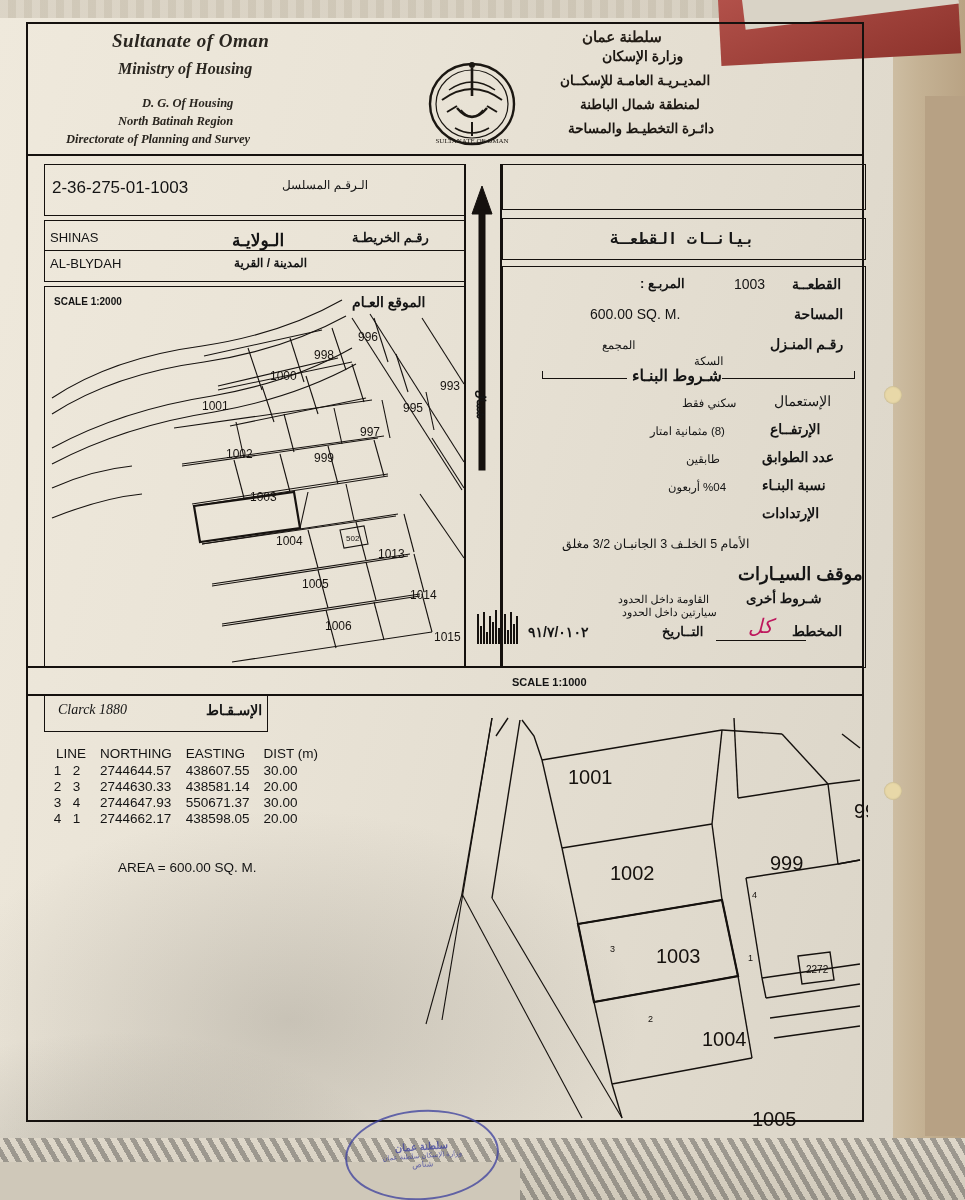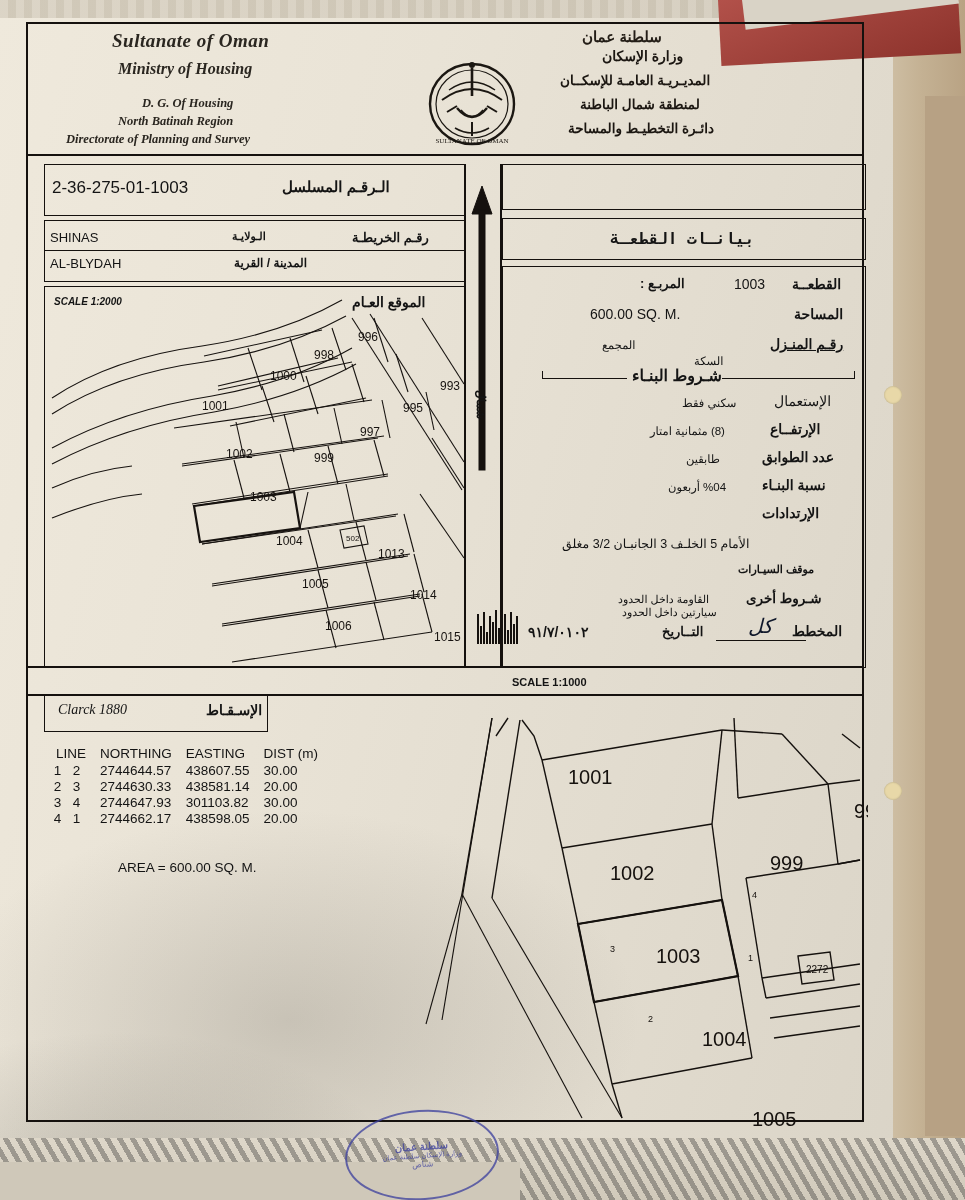--- a/index.html
+++ b/index.html
@@ -94,21 +94,21 @@
   
   .stamp{
     position:absolute;left:345px;top:1110px;width:150px;height:86px;
     border:2px solid #3b3f9e;border-radius:50%;
     color:#3b3f9e;opacity:.75;
     display:flex;align-items:center;justify-content:center;
     flex-direction:column;font-size:9px;text-align:center;
     transform:rotate(-4deg);
   }
   .signature{
-    position:absolute;color:#0f172a;font-family:Liberation Serif, serif;
+    position:absolute;color:#be185d;font-family:Liberation Serif, serif;
     font-style:italic;
   }
   .datearabic{font-size:14px;letter-spacing:1px;}
   .barcode{
     position:absolute;display:flex;align-items:flex-end;gap:1px;height:34px;
   }
   .barcode i{display:block;width:2px;background:#15110e;}
 </style>
 </head>
 <body>
@@ -162,36 +162,36 @@
       <g fill="#1b1712">
         <circle cx="55" cy="17" r="3"></circle>
       </g>
       <text x="55" y="95" font-size="7" text-anchor="middle" fill="#1b1712" font-family="Liberation Serif, serif">SULTANATE OF OMAN</text>
     </svg>
   </div>
 
   <div class="box" style="left:480px;top:146px;width:362px;height:44px;"></div>
 
   <div class="box" style="left:22px;top:146px;width:420px;height:50px;"></div>
-  <div class="t ar" style="left:260px;top:160px;font-size:15px;font-weight:700;letter-spacing:1px;">الـرقـم المسلسل</div>
+  <div class="t ar" style="left:260px;top:160px;font-size:12px;font-weight:400;letter-spacing:1px;">الـرقـم المسلسل</div>
   <div class="t mono" style="left:30px;top:160px;font-size:17px;">2-36-275-01-1003</div>
 
   <div class="box" style="left:480px;top:200px;width:362px;height:40px;"></div>
   <div class="t ar" style="left:588px;top:211px;font-size:16px;font-weight:700;letter-spacing:1px;font-family:Liberation Mono, monospace;">بيانـات القطعـة</div>
 
   <div class="box" style="left:22px;top:202px;width:420px;height:60px;"></div>
   <div class="ln" style="left:22px;top:232px;width:420px;height:1.4px;"></div>
   <div class="t ar" style="left:330px;top:212px;font-size:13px;font-weight:700;">رقـم الخريطـة</div>
-  <div class="t ar" style="left:210px;top:212px;font-size:11px;font-weight:700;">الـولايـة</div>
+  <div class="t ar" style="left:210px;top:212px;font-size:17px;font-weight:700;">الـولايـة</div>
   <div class="t" style="left:28px;top:212px;font-size:13px;">SHINAS</div>
   <div class="t ar" style="left:212px;top:238px;font-size:12px;font-weight:700;">المدينة / القرية</div>
   <div class="t" style="left:28px;top:238px;font-size:13px;">AL-BLYDAH</div>
 
   <div class="box" style="left:22px;top:268px;width:420px;height:380px;"></div>
-  <div class="t" style="left:32px;top:278px;font-size:10px;font-weight:700;font-style:italic;">SCALE 1:2000</div>
+  <div class="t" style="left:32px;top:278px;font-size:10px;font-weight:700;">SCALE 1:2000</div>
   <div class="t ar" style="left:330px;top:276px;font-size:14px;font-weight:700;">الموقع العـام</div>
 
   <svg class="mapsvg" width="846" height="1120" style="pointer-events:none;">
     <g stroke="#171310" fill="none" stroke-width="1.1">
 
       <path d="M30 380 q60 -40 150 -52 q80 -12 140 -46"></path>
       <path d="M30 396 q62 -40 152 -52 q80 -12 142 -46"></path>
       <path d="M30 430 q70 -38 160 -52 q80 -14 140 -48"></path>
       <path d="M30 446 q72 -38 162 -52 q80 -14 142 -48"></path>
 
@@ -293,21 +293,21 @@
 
   <div class="box" style="left:480px;top:248px;width:362px;height:400px;"></div>
 
   <div class="t ar" style="left:770px;top:258px;font-size:14px;font-weight:700;">القطعــة</div>
   <div class="t" style="left:712px;top:258px;font-size:14px;">1003</div>
   <div class="t ar" style="left:618px;top:258px;font-size:13px;font-weight:700;">المربـع :</div>
 
   <div class="t ar" style="left:772px;top:288px;font-size:14px;font-weight:700;">المساحة</div>
   <div class="t" style="left:568px;top:288px;font-size:14px;">600.00 SQ. M.</div>
 
-  <div class="t ar" style="left:748px;top:318px;font-size:14px;font-weight:700;text-decoration:underline;">رقـم المنـزل</div>
+  <div class="t ar" style="left:748px;top:318px;font-size:14px;font-weight:700;">رقـم المنـزل</div>
   <div class="t ar" style="left:672px;top:320px;font-size:11.5px;margin-top:16px;">السكة</div>
   <div class="t ar" style="left:580px;top:320px;font-size:11.5px;">المجمع</div>
 
   <div class="t ar" style="left:610px;top:348px;font-size:16px;font-weight:700;">شـروط البنـاء</div>
   <div class="ln" style="left:520px;top:360px;width:85px;height:1.2px;"></div>
   <div class="ln" style="left:700px;top:360px;width:132px;height:1.2px;"></div>
   <div class="ln" style="left:520px;top:353px;width:1.2px;height:8px;"></div>
   <div class="ln" style="left:832px;top:353px;width:1.2px;height:8px;"></div>
 
   <div class="t ar" style="left:752px;top:375px;font-size:14px;font-weight:400;">الإستعمال</div>
@@ -318,21 +318,21 @@
 
   <div class="t ar" style="left:740px;top:431px;font-size:14px;font-weight:700;">عدد الطوابق</div>
   <div class="t ar" style="left:664px;top:434px;font-size:11.5px;">طابقين</div>
 
   <div class="t ar" style="left:740px;top:459px;font-size:14px;font-weight:700;">نسبة البنـاء</div>
   <div class="t ar" style="left:646px;top:462px;font-size:11.5px;">40% أربعون</div>
 
   <div class="t ar" style="left:740px;top:487px;font-size:14px;font-weight:700;">الإرتدادات</div>
   <div class="t ar" style="left:540px;top:518px;font-size:12.5px;">الأمام 5  الخلـف 3  الجانبـان 2/3 مغلق</div>
 
-  <div class="t ar" style="left:716px;top:545px;font-size:11px;font-weight:700;">موقف السيـارات</div>
+  <div class="t ar" style="left:716px;top:545px;font-size:18px;font-weight:700;">موقف السيـارات</div>
   <div class="t ar" style="left:600px;top:548px;font-size:11px;margin-top:40px;">سيارتين داخل الحدود</div>
 
   <div class="t ar" style="left:724px;top:572px;font-size:13.5px;font-weight:700;">شـروط أخرى</div>
   <div class="t ar" style="left:596px;top:575px;font-size:11px;">القاومة داخل الحدود</div>
 
   <div class="t ar" style="left:770px;top:605px;font-size:14px;font-weight:700;">المخطط</div>
   <div class="t ar datearabic" style="left:506px;top:606px;font-weight:700;">٢٠١٠/٧/١٩</div>
   <div class="t ar" style="left:640px;top:606px;font-size:13px;font-weight:700;">التــاريخ</div>
   <div class="ln" style="left:694px;top:622px;width:90px;height:1.2px;"></div>
   <div class="signature" style="left:726px;top:596px;font-size:20px;">كل</div>
@@ -381,21 +381,21 @@
         </tr>
         <tr>
           <td class="col-l"><span>2</span>&nbsp;&nbsp;&nbsp;<span>3</span></td>
           <td>2744630.33</td>
           <td>438581.14</td>
           <td>20.00</td>
         </tr>
         <tr>
           <td class="col-l"><span>3</span>&nbsp;&nbsp;&nbsp;<span>4</span></td>
           <td>2744647.93</td>
-          <td>301103.82</td>
+          <td>550671.37</td>
           <td>30.00</td>
         </tr>
         <tr>
           <td class="col-l"><span>4</span>&nbsp;&nbsp;&nbsp;<span>1</span></td>
           <td>2744662.17</td>
           <td>438598.05</td>
           <td>20.00</td>
         </tr>
       </tbody>
     </table>

